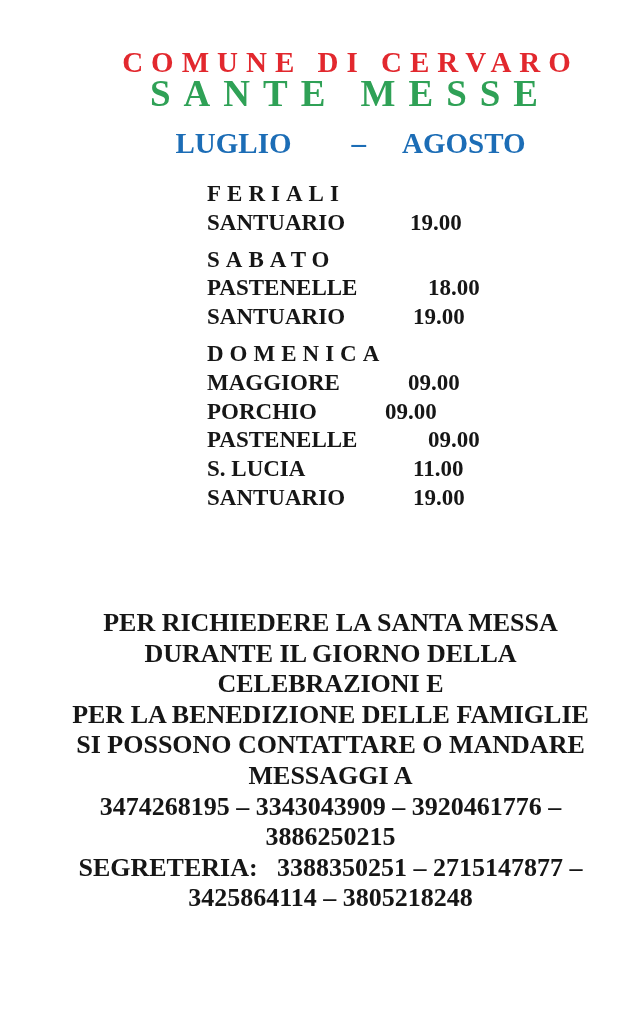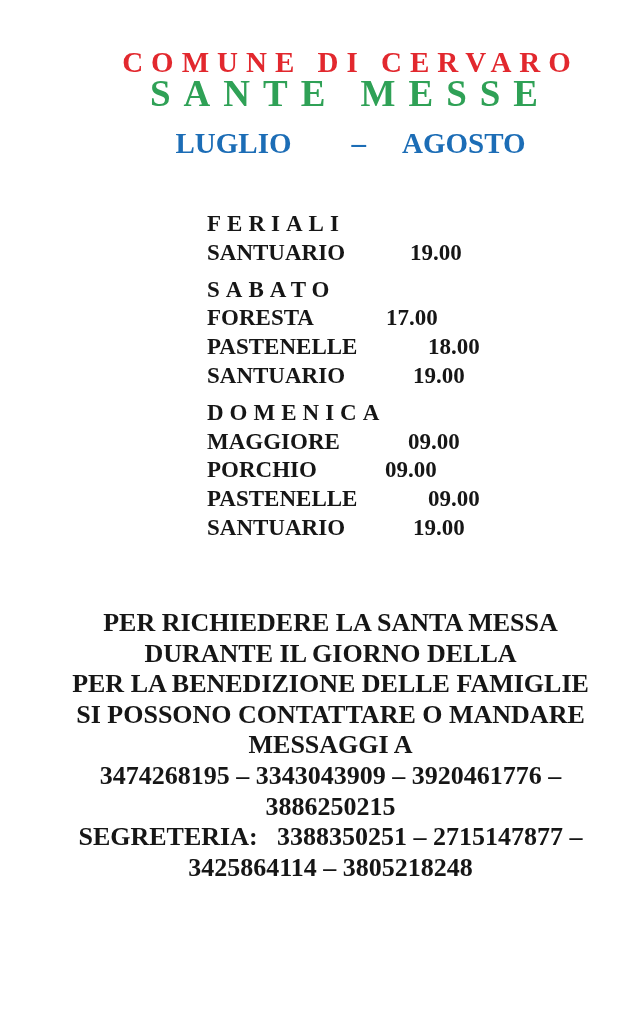--- a/index.html
+++ b/index.html
@@ -42,21 +42,21 @@
     font-size: 29px;
     color: var(--c-blue, #1c6db6);
   }
   .hdr-blue .dash {
     display: inline-block;
     margin: 0 36px 0 60px;
   }
   .schedule {
     position: absolute;
     left: 207px;
-    top: 210px;
+    top: 180px;
     width: 420px;
     font-size: 23px;
     line-height: 28.8px;
   }
   .section + .section {
     margin-top: 8px;
   }
   .sec-title {
     letter-spacing: 6px;
   }
@@ -95,36 +95,37 @@
     <span>LUGLIO</span><span class="dash">–</span><span>AGOSTO</span>
   </div>
 
   <div class="schedule" id="schedule">
       <div class="section">
         <div class="sec-title">FERIALI</div>
         <div class="row"><span class="loc">SANTUARIO</span><span class="time" style="left: 203px;">19.00</span></div>
       </div>
       <div class="section">
         <div class="sec-title">SABATO</div>
-        <div class="row"><span class="loc">FORESTA</span><span class="time" style="left: 179px;">17.00</span></div>
         <div class="row"><span class="loc">PASTENELLE</span><span class="time" style="left: 221px;">18.00</span></div>
         <div class="row"><span class="loc">SANTUARIO</span><span class="time" style="left: 206px;">19.00</span></div>
       </div>
       <div class="section">
         <div class="sec-title">DOMENICA</div>
         <div class="row"><span class="loc">MAGGIORE</span><span class="time" style="left: 201px;">09.00</span></div>
         <div class="row"><span class="loc">PORCHIO</span><span class="time" style="left: 178px;">09.00</span></div>
         <div class="row"><span class="loc">PASTENELLE</span><span class="time" style="left: 221px;">09.00</span></div>
+        <div class="row"><span class="loc">S. LUCIA</span><span class="time" style="left: 206px;">11.00</span></div>
         <div class="row"><span class="loc">SANTUARIO</span><span class="time" style="left: 206px;">19.00</span></div>
       </div>
     </div>
 
   <div class="notice" id="notice">
       <div class="notice-line">PER RICHIEDERE LA SANTA MESSA</div>
       <div class="notice-line">DURANTE IL GIORNO DELLA</div>
+      <div class="notice-line">CELEBRAZIONI E</div>
       <div class="notice-line">PER LA BENEDIZIONE DELLE FAMIGLIE</div>
       <div class="notice-line">SI POSSONO CONTATTARE O MANDARE</div>
       <div class="notice-line">MESSAGGI A</div>
       <div class="notice-line">3474268195 – 3343043909 – 3920461776 –</div>
       <div class="notice-line">3886250215</div>
       <div class="notice-line">SEGRETERIA:   3388350251 – 2715147877 –</div>
       <div class="notice-line">3425864114 – 3805218248</div>
     </div>
 
 </div>

